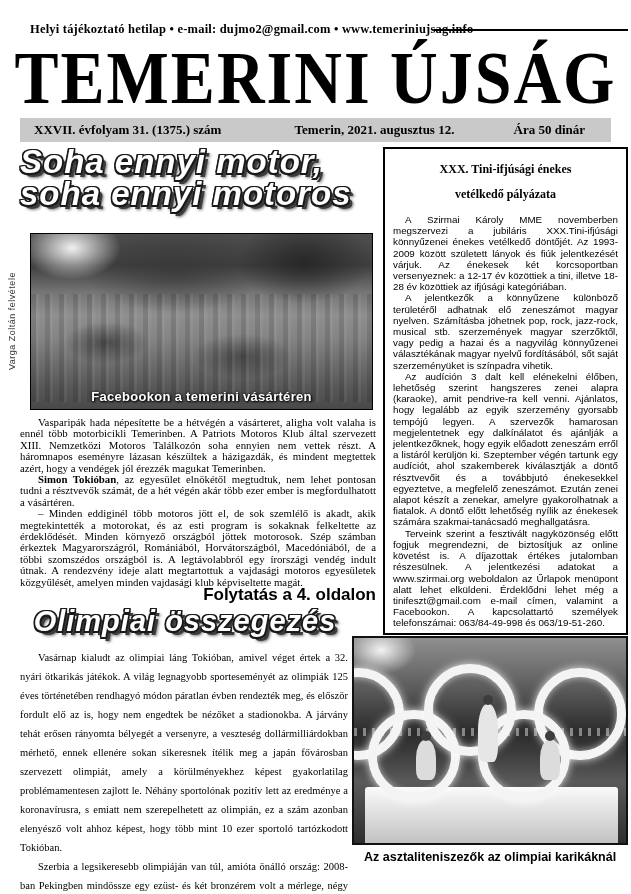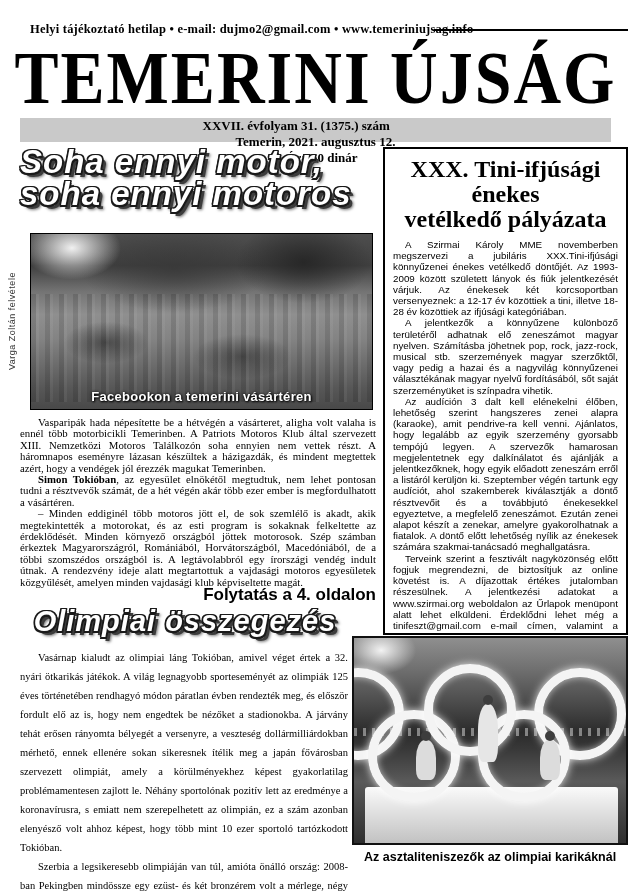--- a/index.html
+++ b/index.html
@@ -17,21 +17,21 @@
   }
   .masthead{
     position:absolute; left:0; top:34px; width:631px; height:84px;
     text-align:center; font-weight:bold; font-size:66px; line-height:80px;
     letter-spacing:2px; white-space:nowrap;
     transform:scaleY(1.12); transform-origin:top center;
   }
   .issue-bar{
     position:absolute; left:20px; top:118px; width:591px; height:24px;
     background:#c9c9c9; display:flex; align-items:center;
-    font-weight:bold; font-size:13px;flex-direction:column;
+    font-weight:bold; font-size:13px;
   }
   .issue-bar .left{padding-left:14px; width:240px;}
   .issue-bar .center{flex:1; text-align:center;}
   .issue-bar .right{padding-right:26px; text-align:right; width:110px;}
 
   
   .headline-outline{
     font-family:"Liberation Sans", sans-serif;
     font-weight:bold; font-style:italic; color:#fff; letter-spacing:1px;
     text-shadow:
@@ -101,21 +101,21 @@
   }
   .oly-body p{margin:0; text-indent:18px;}
 
   
   .contest-box{
     position:absolute; left:383px; top:147px; width:245px; height:488px;
     border:2px solid #000; box-sizing:border-box; padding:6px 8px; overflow:hidden;
     background:#fff;
   }
   .contest-title{
-    text-align:center; font-weight:bold; font-size:24px; line-height:25px;
+    text-align:center; font-weight:bold; font-size:12px; line-height:25px;
     margin:2px 0 7px 0; font-family:"Liberation Serif", serif;
   }
   .contest-body p{
     margin:0; font-family:"Liberation Sans", sans-serif;
     font-size:9.8px; line-height:11.2px; text-align:justify; text-indent:12px;
   }
 
   
   .photo-rings{
     position:absolute; left:352px; top:636px; width:276px; height:209px;

